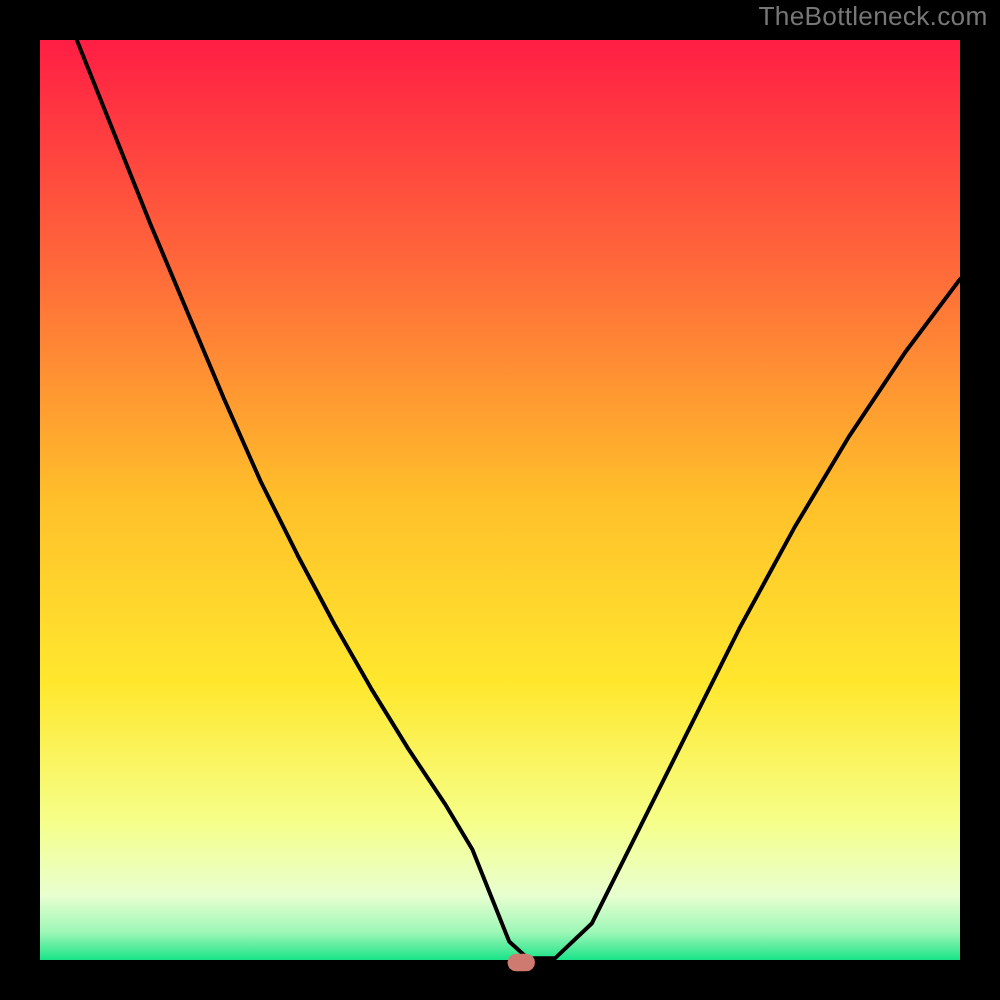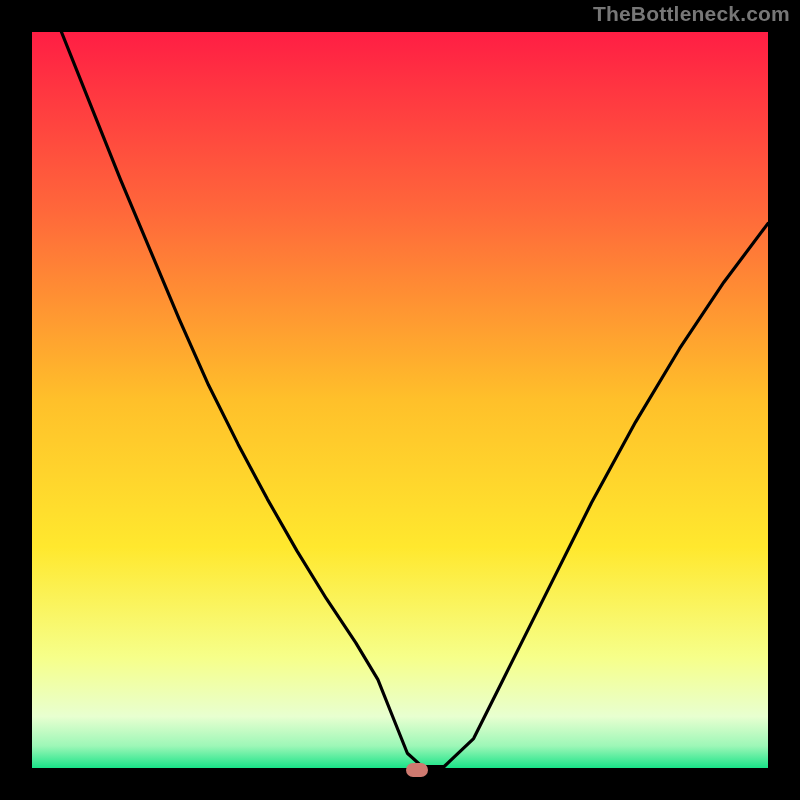--- a/index.html
+++ b/index.html
@@ -10,21 +10,21 @@
     background: #000;
     font-family: Arial, Helvetica, sans-serif;
     overflow: hidden;
   }
   .watermark {
     position: absolute;
     top: 2px;
     right: 10px;
     color: #777;
     font-size: 21px;
-    font-weight: 700;
+    font-weight: 400;
     letter-spacing: 0.2px;
     z-index: 10;
   }
   .frame {
     position: absolute;
     top: 30px;
     left: 30px;
     width: 740px;
     height: 740px;
     background: #000;

